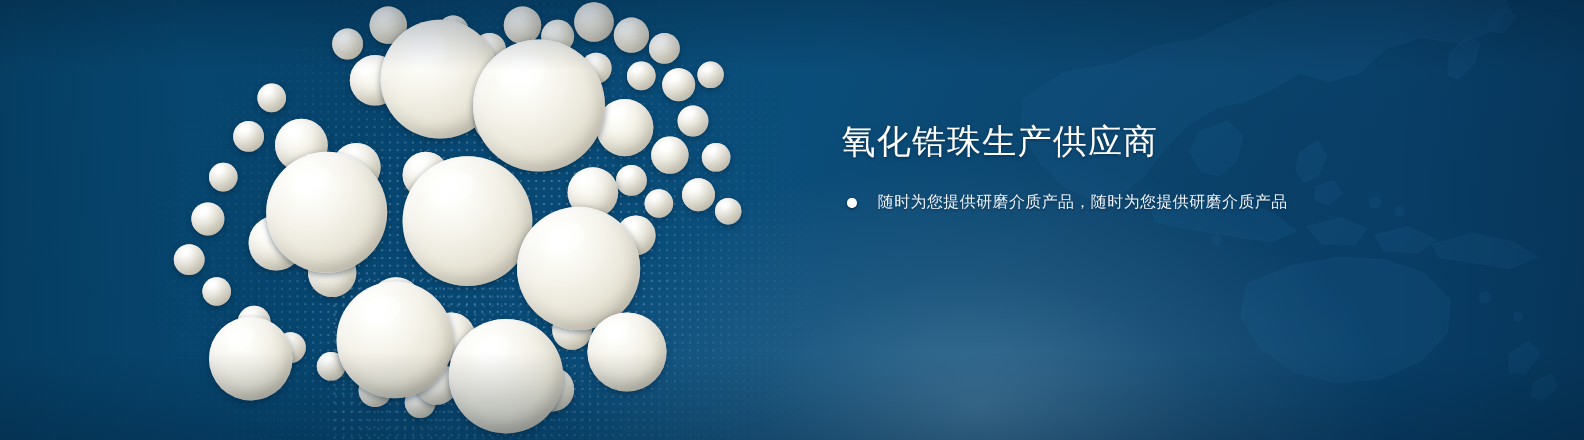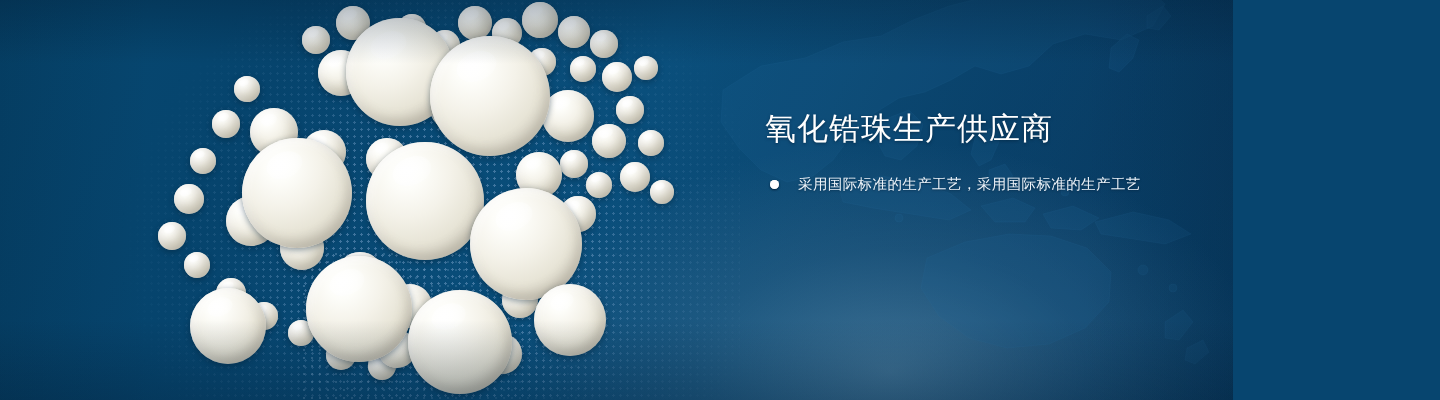--- a/index.html
+++ b/index.html
@@ -2,21 +2,21 @@
 <html lang="zh"><head>
 <meta charset="utf-8">
 <style>
   html,body{margin:0;padding:0;}
   body{
     width:1440px;height:400px;overflow:hidden;
     font-family:"Liberation Sans","DejaVu Sans",sans-serif;
     background:#07456f;
   }
   .banner{
-    position:relative;width:1233px;height:400px;overflow:hidden;
+    position:relative;width:1440px;height:400px;overflow:hidden;
     background:#07456f;
   }
 
   
   .bg-base{
     position:absolute;inset:0;
     background:
       radial-gradient(ellipse 520px 320px at 890px 372px, rgba(104,150,180,.55) 0%, rgba(70,118,152,.30) 38%, rgba(18,72,110,0) 72%),
       radial-gradient(ellipse 760px 520px at 1180px 160px, rgba(10,60,98,.55) 0%, rgba(8,68,108,0) 70%),
       linear-gradient(115deg,#064871 0%,#06446d 22%,#0a4f7c 48%,#0b4b76 62%,#08406a 82%,#063b63 100%);
@@ -205,18 +205,18 @@
   <div class="bg-vignette"></div>
 
   <div class="content">
     <h1 class="title">氧化锆珠生产供应商</h1>
     <ul class="bullets">
       <li class="bullet">
         <span class="dot"></span>
       </li>
       <li class="bullet">
         <span class="dot"></span>
-        <span>采用国际标准的生产工艺，采用国际标准的生产工艺</span>
+        <span>随时为您提供研磨介质产品，随时为您提供研磨介质产品</span>
       </li>
     </ul>
   </div>
 
 </div>
 
 </body></html>

